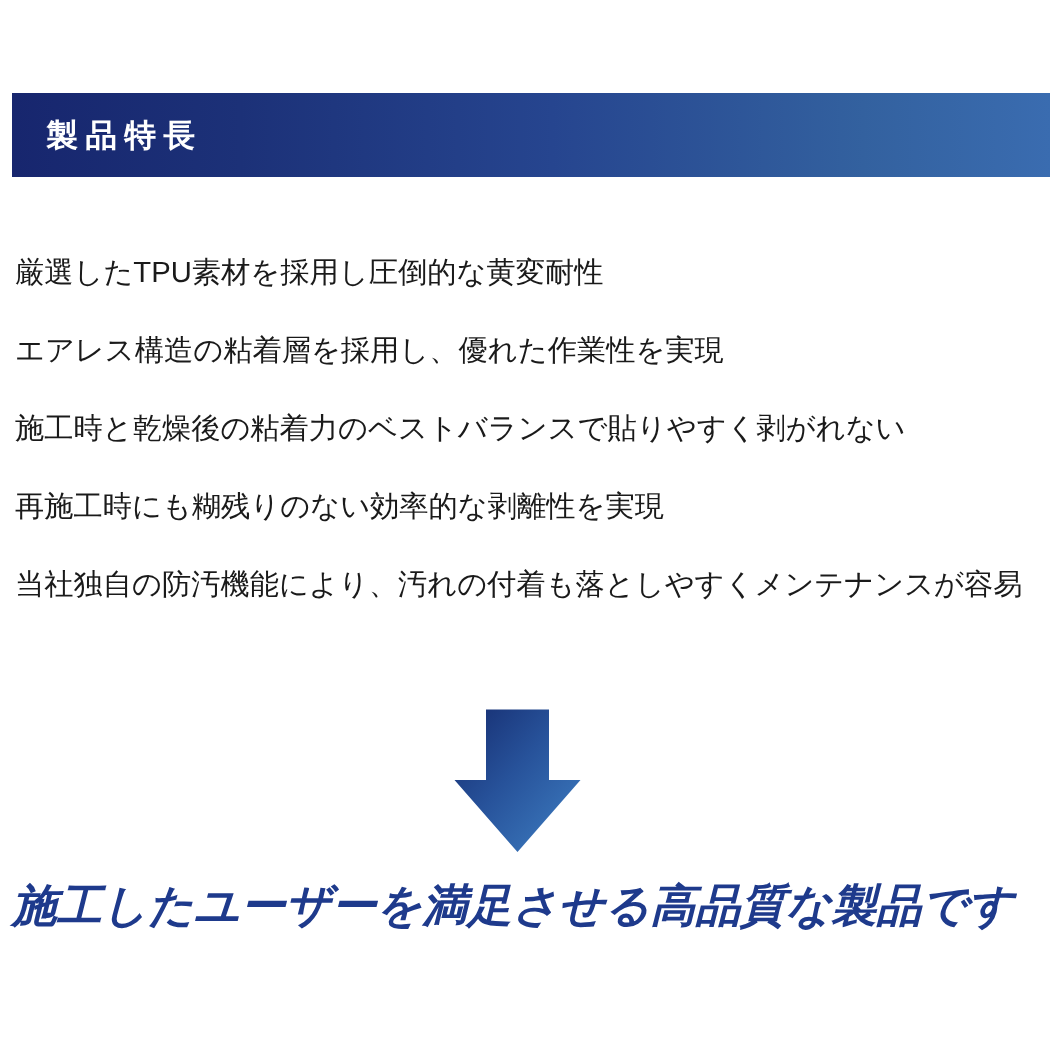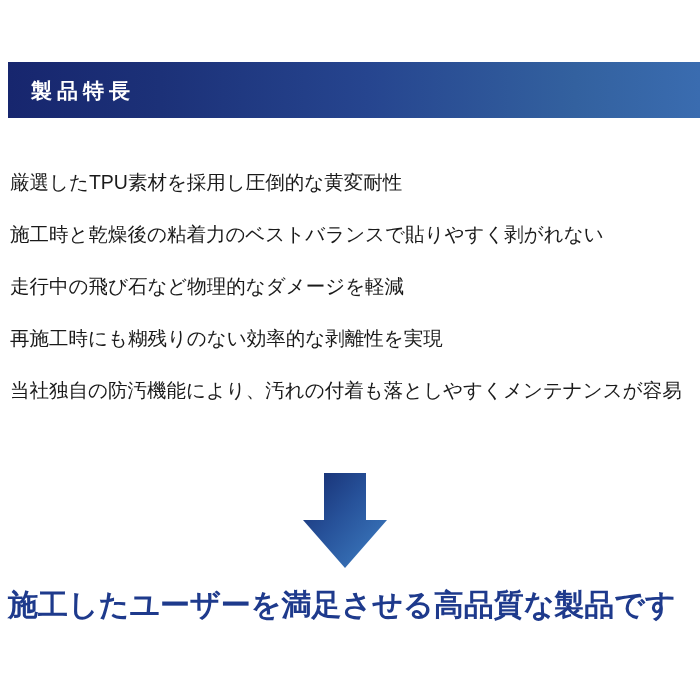--- a/index.html
+++ b/index.html
@@ -74,20 +74,21 @@
 
   
   .conclusion {
     position: absolute;
     left: 8px;
     top: 580px;
     width: 690px;
     height: 50px;
     display: flex;
     align-items: center;
+    font-style: italic;
   }
   .conclusion-text {
     font-size: 30px;
     font-weight: bold;
     color: #1e3a8c;
     line-height: 1;
     white-space: nowrap;
     letter-spacing: 0px;
   }
 </style>
@@ -98,24 +99,24 @@
 
   <div class="section-header">
     <div class="section-header-title">製品特長</div>
   </div>
 
   <div class="features">
     <div class="feature-item">
       <span>厳選したTPU素材を採用し圧倒的な黄変耐性</span>
     </div>
     <div class="feature-item">
-      <span>施工時と乾燥後の粘着力のベストバランスで貼りやすく剥がれない</span>
+      <span>エアレス構造の粘着層を採用し、優れた作業性を実現</span>
     </div>
     <div class="feature-item">
-      <span>走行中の飛び石など物理的なダメージを軽減</span>
+      <span>施工時と乾燥後の粘着力のベストバランスで貼りやすく剥がれない</span>
     </div>
     <div class="feature-item">
       <span>再施工時にも糊残りのない効率的な剥離性を実現</span>
     </div>
     <div class="feature-item">
       <span>当社独自の防汚機能により、汚れの付着も落としやすくメンテナンスが容易</span>
     </div>
   </div>
 
   <div class="arrow-wrap">

